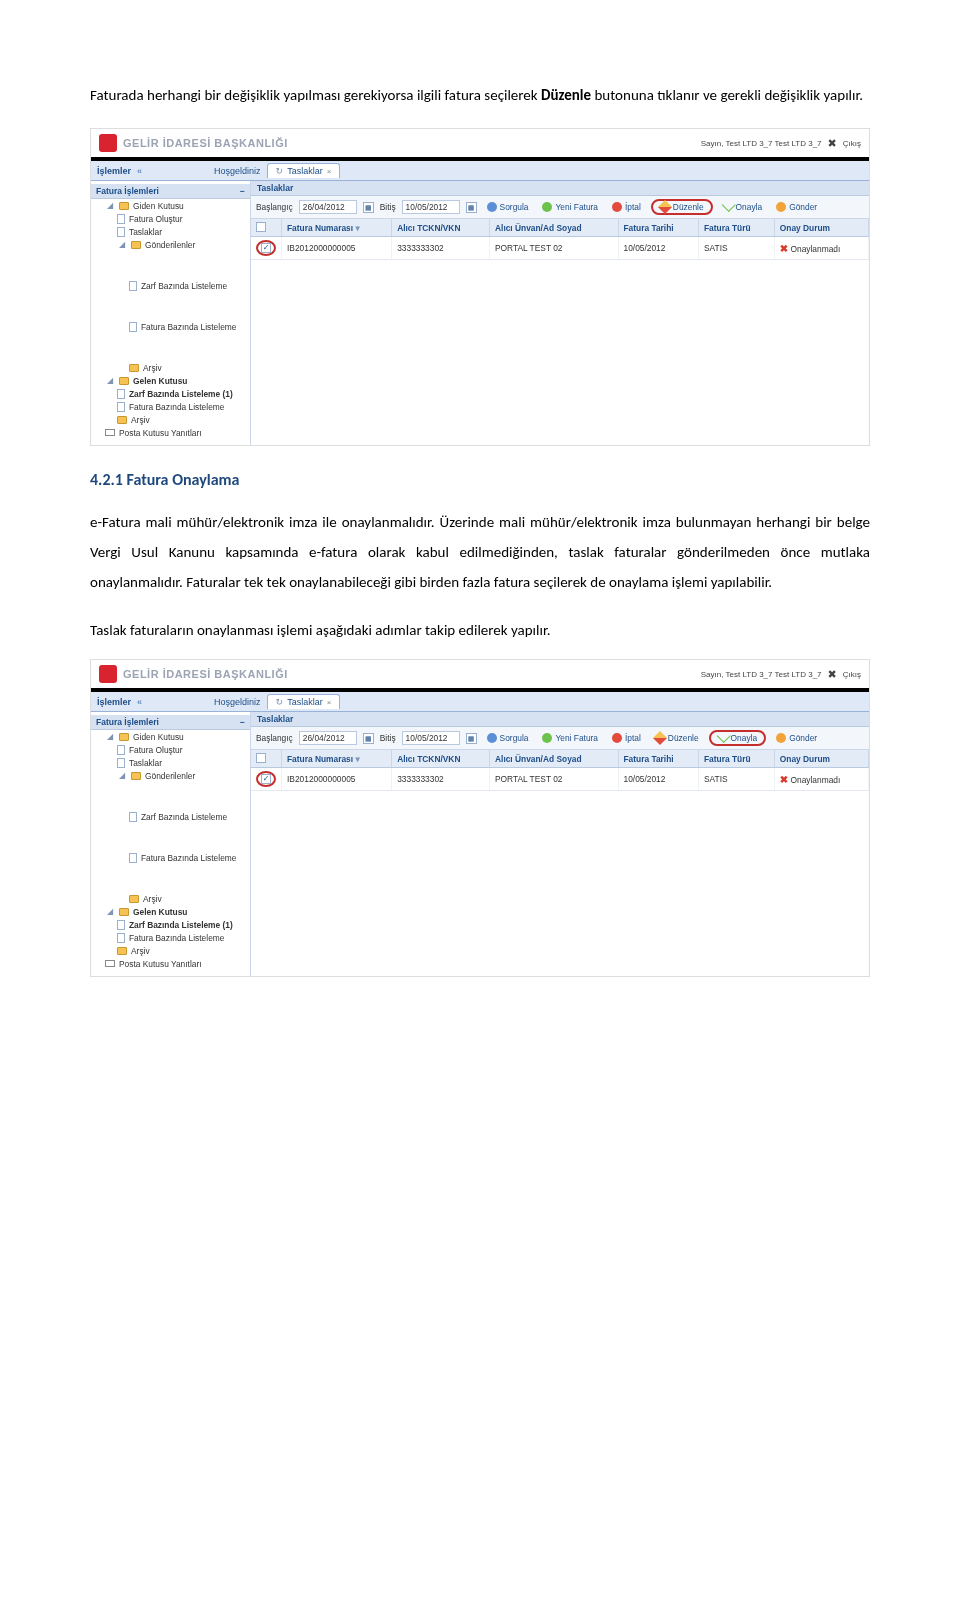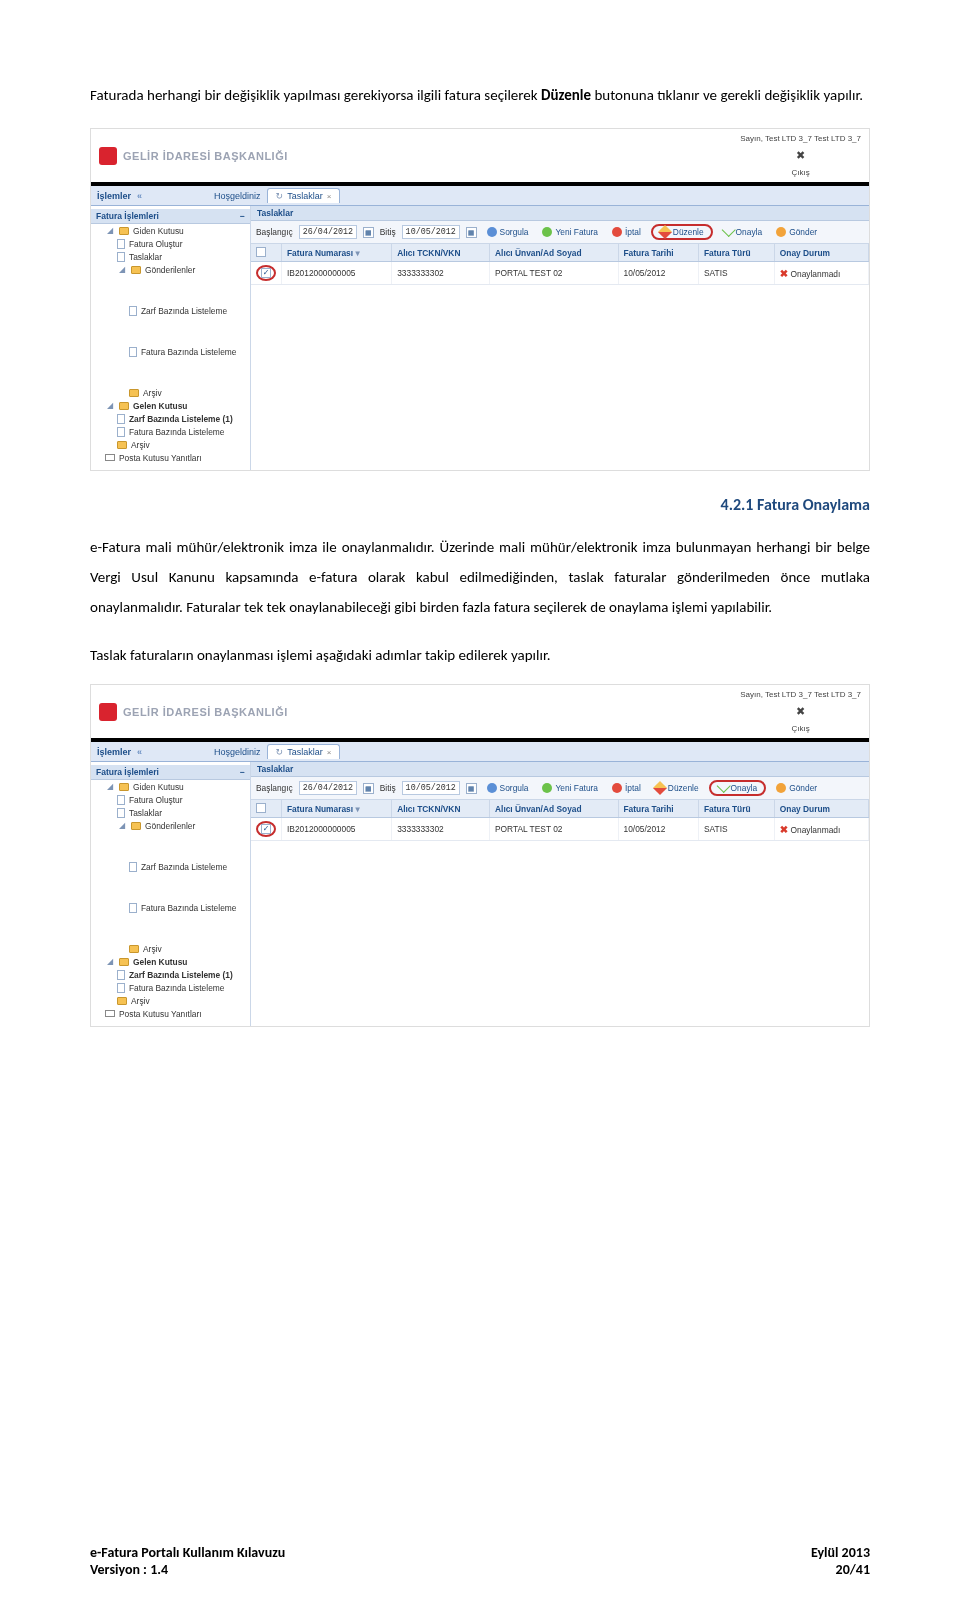--- a/index.html
+++ b/index.html
@@ -21,21 +21,20 @@
     line-height: 2;
     text-align: justify;
     margin-bottom: 18px;
   }
   .bold { font-weight: bold; }
   .heading {
     color: #1f497d;
     font-weight: bold;
     font-size: 16px;
     margin: 24px 0 18px 0;
-    text-align: right;
   }
   .list-item {
     margin-left: 36px;
     line-height: 2;
     margin-bottom: 10px;
   }
   .screenshot {
     width: 100%;
     margin: 14px 0 22px 0;
     border: 1px solid #ddd;
@@ -63,21 +62,21 @@
     border-radius: 3px;
     display: inline-block;
     position: relative;
   }
   .ss-brand {
     color: #9ca3b3;
     font-size: 11px;
     letter-spacing: .5px;
     font-weight: bold;
   }
-  .ss-userline { font-size: 8px; color: #444; display:flex; align-items:center; gap:6px;flex-direction:column;}
+  .ss-userline { font-size: 8px; color: #444; display:flex; align-items:center; gap:6px;}
   .ss-exit-icon { font-size: 11px; }
   .ss-menubar {
     background: #dfe8f6;
     border-bottom: 1px solid #99b3d8;
     display: flex;
     align-items: center;
     padding: 2px 6px;
     gap: 6px;
   }
   .ss-menubar .title { font-weight: bold; color: #1d4e89; font-size: 9px;}
@@ -159,21 +158,20 @@
     gap: 6px;
     flex-wrap: nowrap;
   }
   .ss-filterbar .lbl { font-size: 8.4px; color: #333; }
   .ss-filterbar .inp {
     border: 1px solid #b8c9e0;
     background: #fff;
     font-size: 8.4px;
     padding: 1px 3px;
     width: 58px;
-    font-family: Liberation Mono, monospace;
   }
   .cal-icon {
     width:11px;height:11px;background:#fff;border:1px solid #9bb0cc;display:inline-block;font-size:7px;text-align:center;line-height:9px;color:#1d4e89;
   }
   .ss-btn {
     display: inline-flex;
     align-items: center;
     gap: 3px;
     font-size: 8.4px;
     color: #1d4e89;
@@ -562,24 +560,14 @@
                 <td>SATIS</td>
                 <td><span class="status-x">✖</span> <span>Onaylanmadı</span></td>
               </tr>
             </tbody>
           </table>
         </div>
       </div>
     </div>
   </div>
 
-  <div class="footer">
-    <div>
-      <div class="bold">e-Fatura Portalı Kullanım Kılavuzu</div>
-      <div class="bold">Versiyon : 1.4</div>
-    </div>
-    <div style="text-align:right;">
-      <div class="bold">Eylül 2013</div>
-      <div class="bold">20/41</div>
-    </div>
-  </div>
 
 </div>
 
 </body></html>

